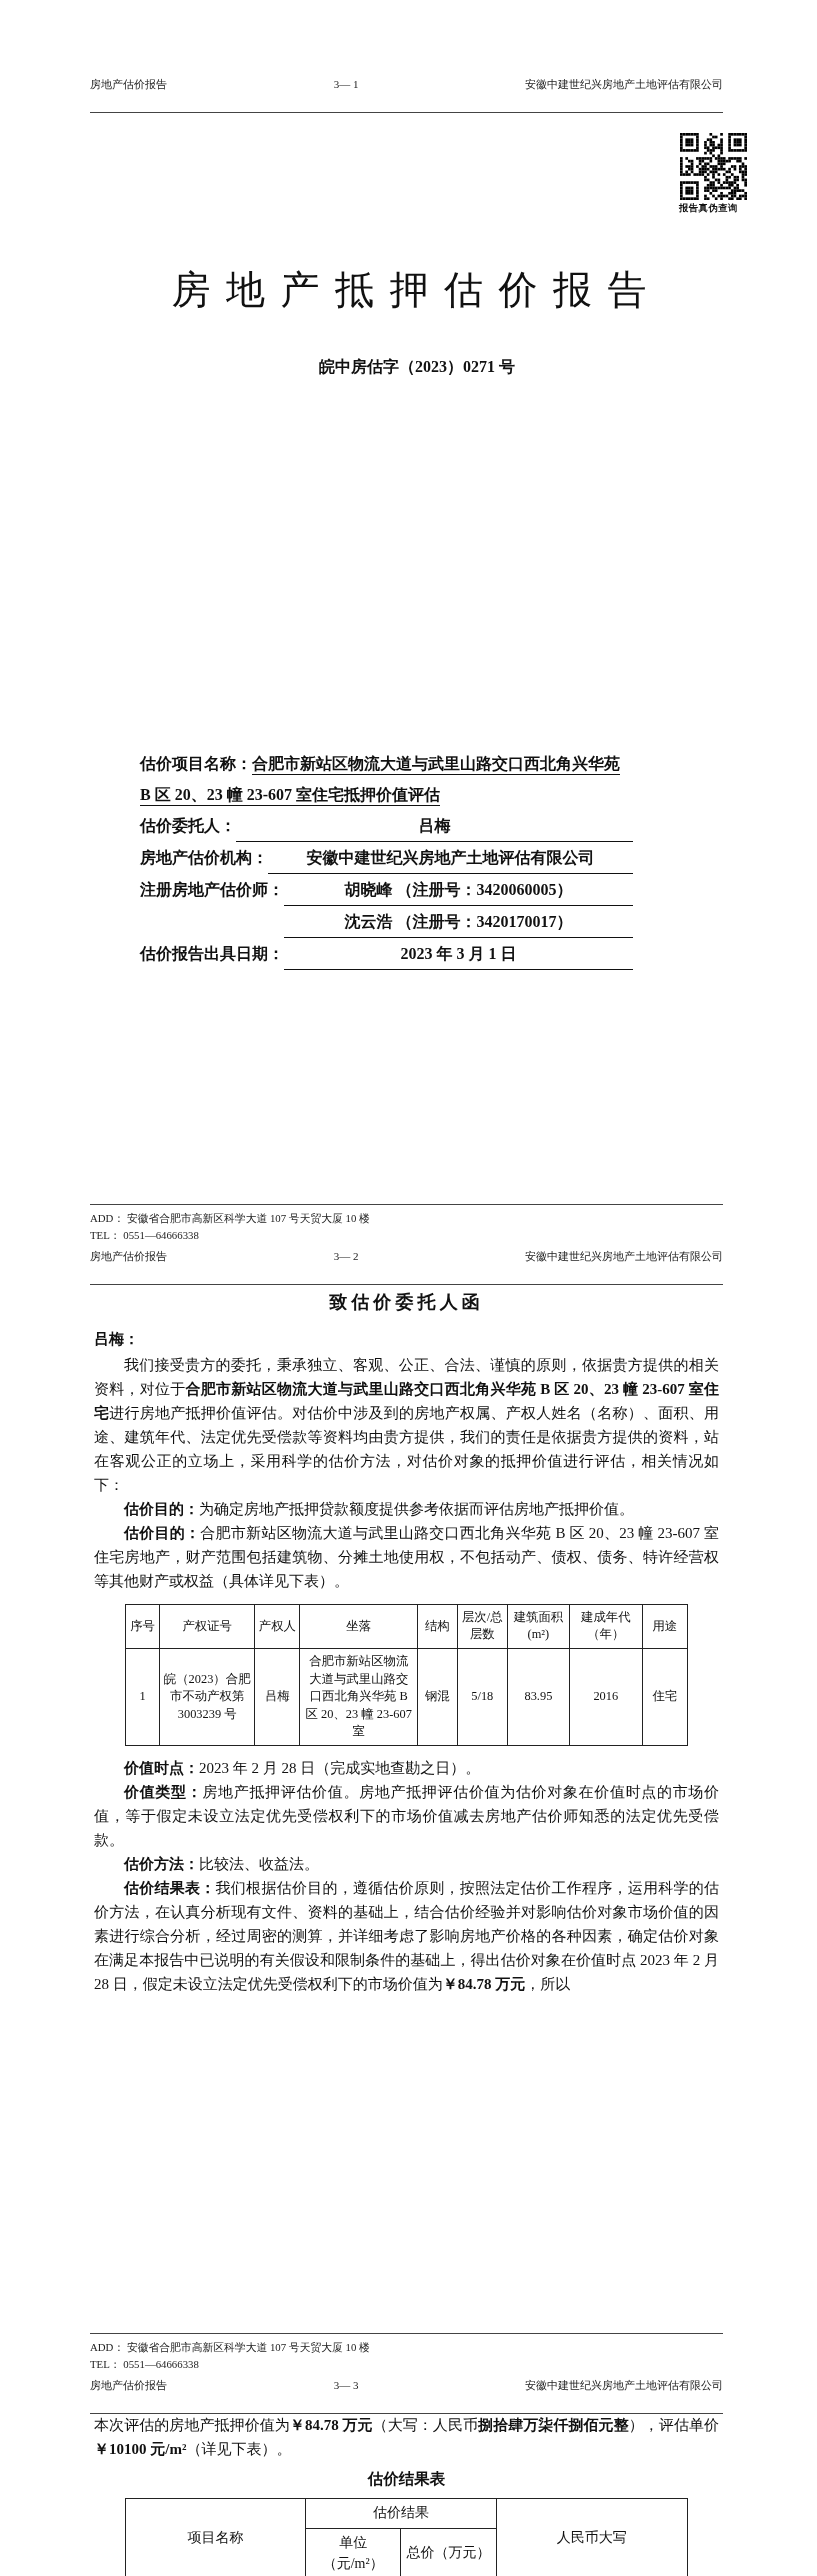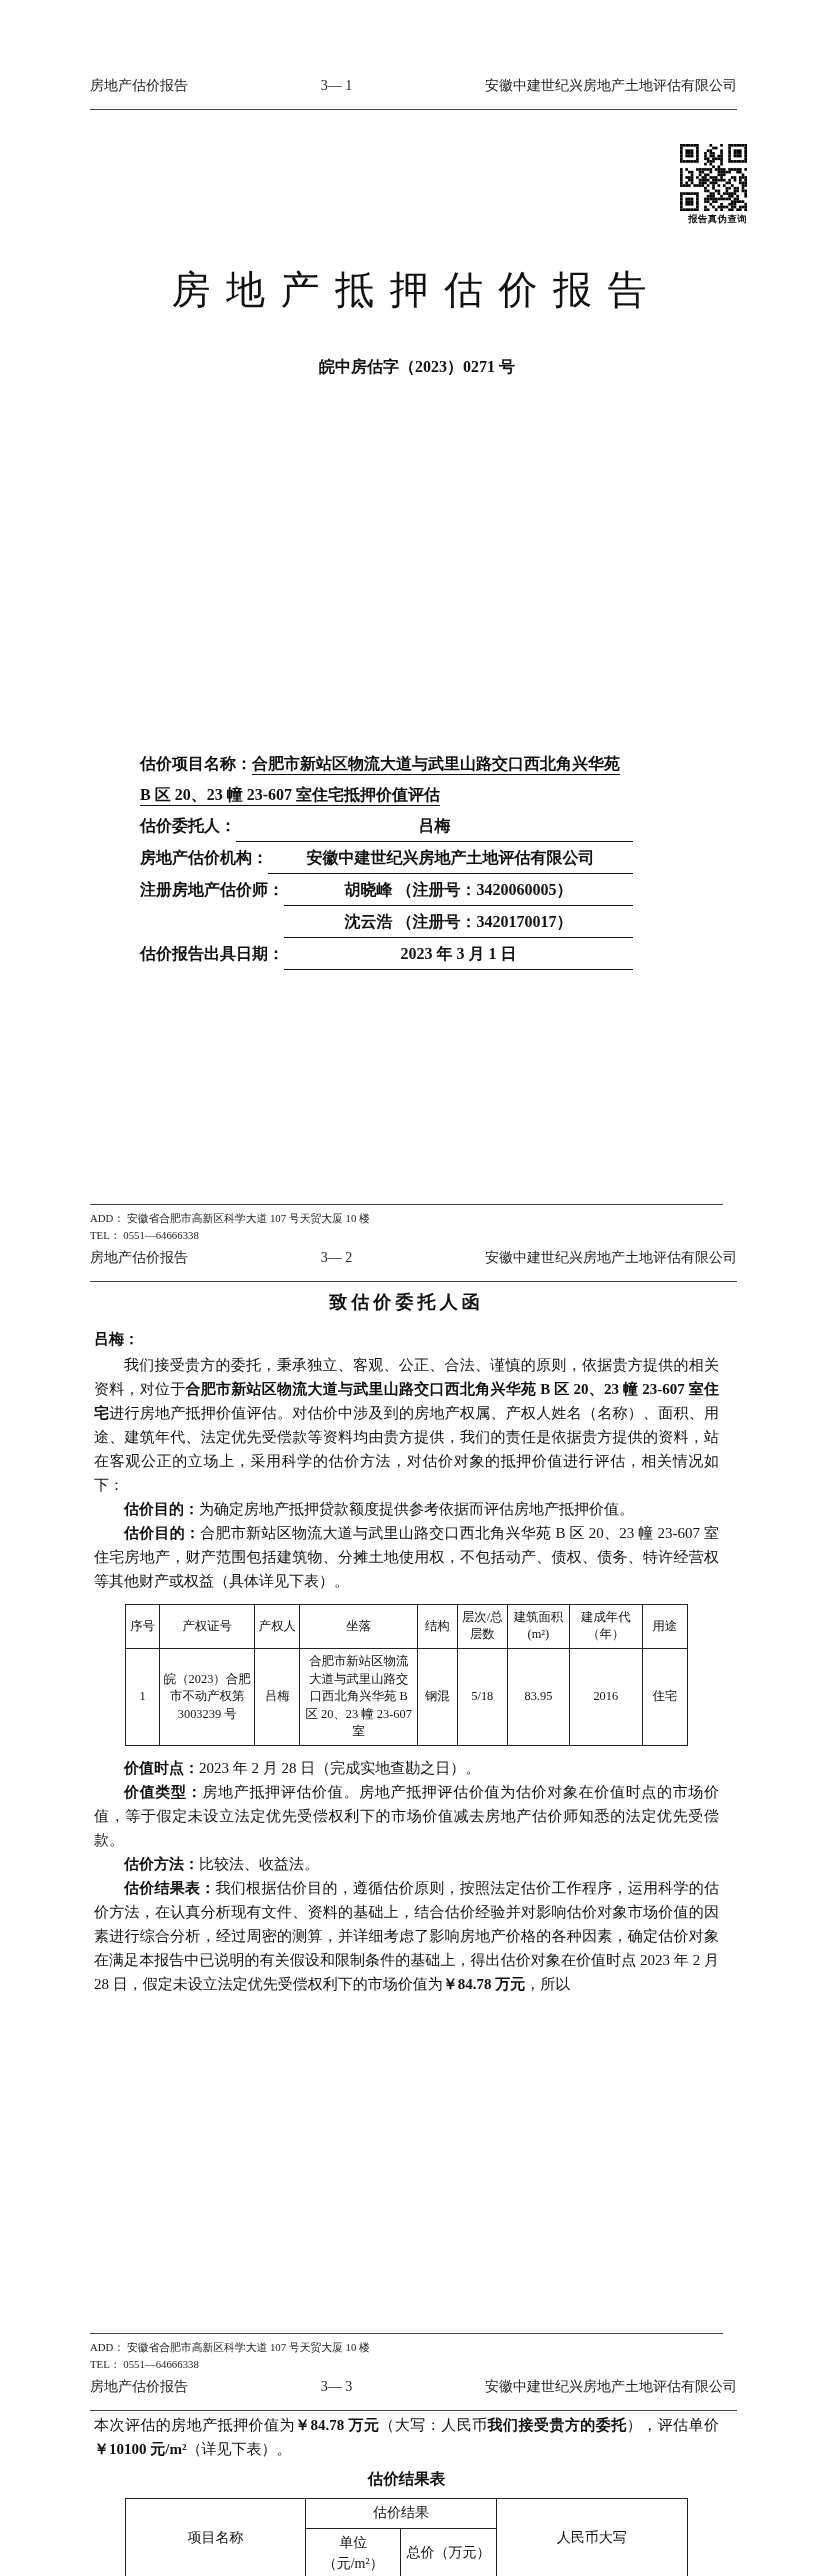--- a/index.html
+++ b/index.html
@@ -5,31 +5,31 @@
   * { box-sizing: border-box; }
   html,body { margin:0; padding:0; background:#ffffff; }
   .doc {
     position:relative; width:818px; height:3300px; background:#fff;
     font-family:"Liberation Serif","DejaVu Serif",serif; color:#111;
     overflow:hidden;
   }
   .abs { position:absolute; }
   
   .hdr {
-    left:90px; right:81px; display:flex; justify-content:space-between;
-    align-items:baseline; font-size:14px; border-bottom:1px solid #444;
-    padding-bottom:14px; color:#222;
+    left:90px; right:95px; display:flex; justify-content:space-between;
+    align-items:baseline; font-size:11px; border-bottom:1px solid #444;
+    padding-bottom:20px; color:#222;
   }
   .hdr span { white-space:nowrap; }
   .ftr {
     left:90px; right:95px; border-top:1px solid #444; padding-top:5.2px;
     font-size:10.8px; line-height:17px; color:#222;
   }
   
-  .qr-wrap { right:71px; top:144px; width:68px; text-align:right; }
+  .qr-wrap { right:71px; top:133px; width:68px; text-align:left; }
   .qr-box { width:67px; height:67px; margin:0 auto; }
   .qr-cap { font-size:9.3px; font-weight:bold; margin-top:2.1px; letter-spacing:0.5px; }
   .title {
     left:0; right:0; text-align:center; font-size:39px; font-weight:normal;
     letter-spacing:15.5px; text-indent:15.5px; margin:0; line-height:1;
   }
   .report-no { left:16px; right:0; text-align:center; font-size:16px; font-weight:bold; }
   .fields { left:140px; right:185px; font-size:16px; font-weight:bold;margin-top:23px; }
   .frow { display:flex; line-height:31px; }
   .flabel { white-space:nowrap; }
@@ -488,21 +488,21 @@
     <div>TEL： 0551—64666338</div>
   </footer>
 
   <header class="abs hdr" style="top:2378px;">
     <span>房地产估价报告</span>
     <span>3— 3</span>
     <span>安徽中建世纪兴房地产土地评估有限公司</span>
   </header>
 
   <section class="abs p3block" style="top:2413px;">
-    <p class="para noindent"><span>本次评估的房地产抵押价值为</span><span class="b">￥84.78 万元</span><span>（大写：人民币</span><span class="b">我们接受贵方的委托</span><span>），评估单价</span><span class="b">￥10100 元/m²</span><span>（详见下表）。</span></p>
+    <p class="para noindent"><span>本次评估的房地产抵押价值为</span><span class="b">￥84.78 万元</span><span>（大写：人民币</span><span class="b">捌拾肆万柒仟捌佰元整</span><span>），评估单价</span><span class="b">￥10100 元/m²</span><span>（详见下表）。</span></p>
   </section>
 
   <section class="abs p3block" style="top:2467px;">
     <p class="tblcap">估价结果表</p>
     <table class="t2">
       <colgroup>
         <col style="width:32%">
           <col style="width:17%">
           <col style="width:17%">
           <col style="width:34%">

